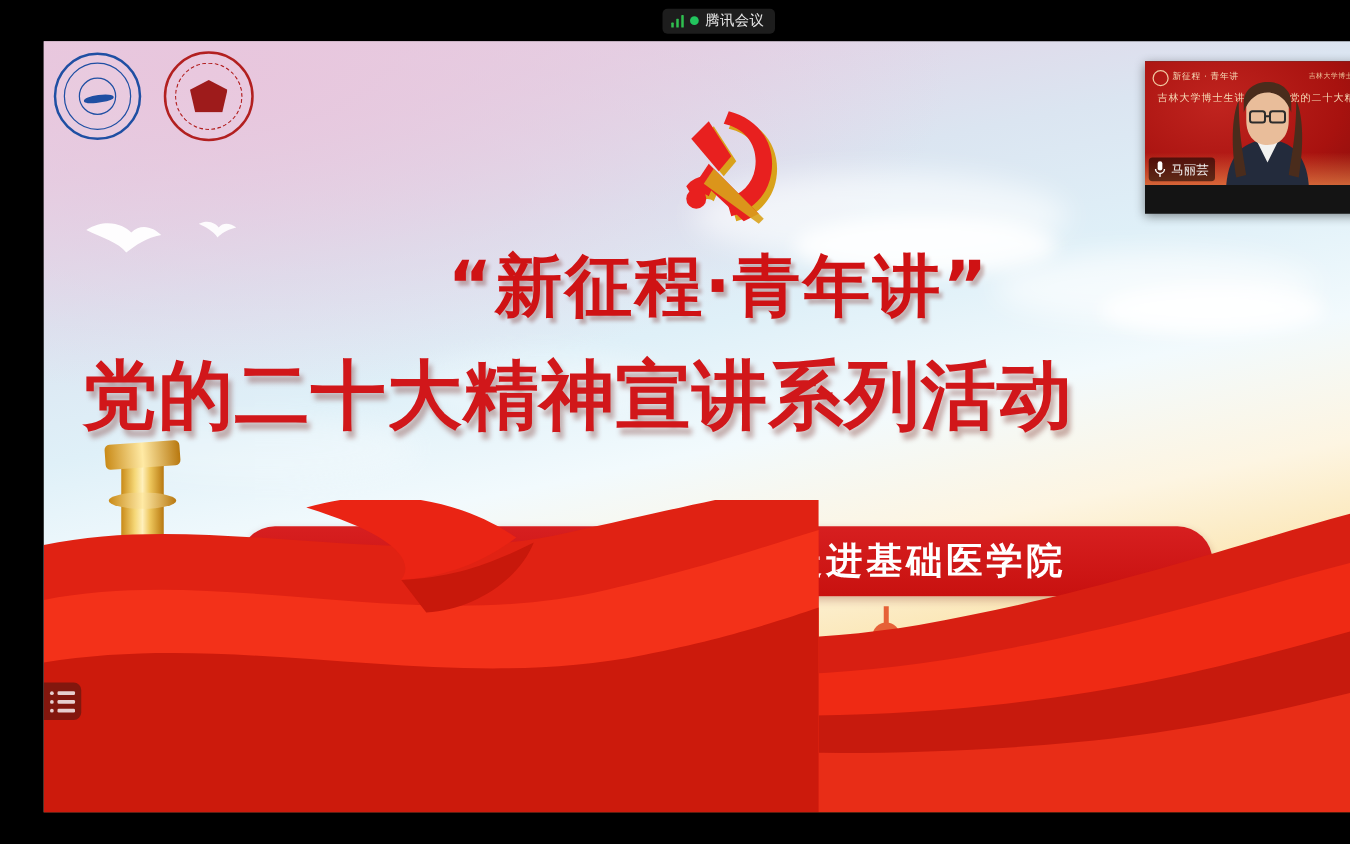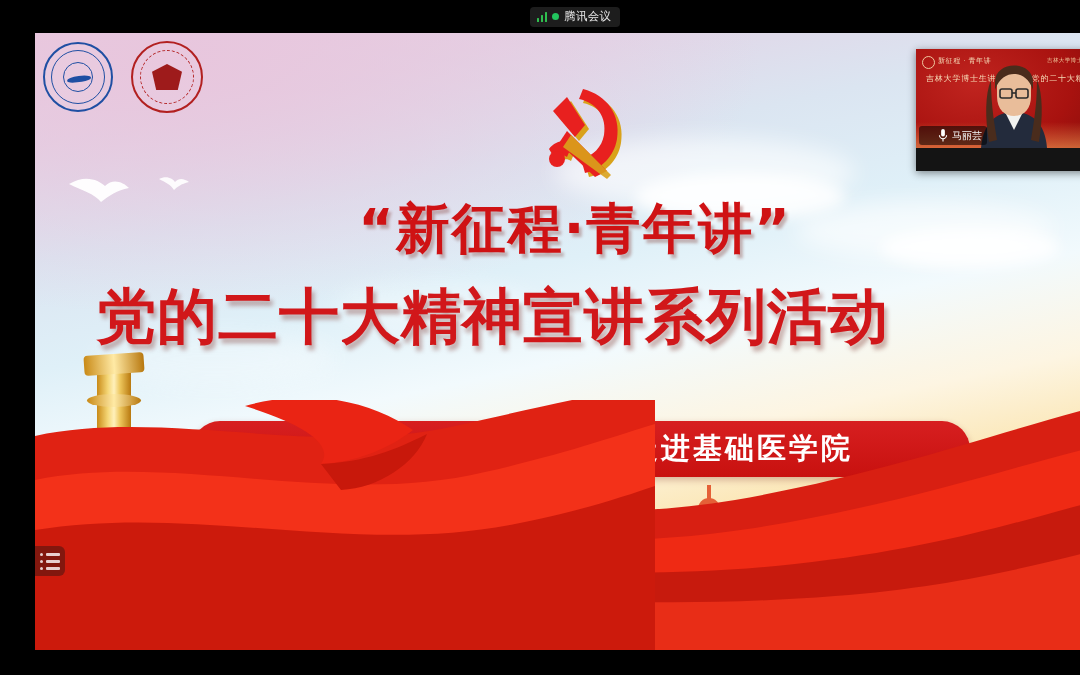--- a/index.html
+++ b/index.html
@@ -109,21 +109,21 @@
     text-align: center;
     font-family: "DejaVu Sans", sans-serif;
     font-weight: bold;
     font-size: 54px;
     letter-spacing: 2px;
     color: #cf1214;
     text-shadow: 3px 4px 3px rgba(120,40,30,.33);
   }
   #title-sub {
     position: absolute; left: 0; top: 244px; width: 854px;
-    text-align: right;
+    text-align: center;
     font-family: "DejaVu Sans", sans-serif;
     font-weight: bold;
     font-size: 60px;
     letter-spacing: 1px;
     color: #d1171a;
     text-shadow: 3px 5px 4px rgba(120,40,30,.36);
   }
 
   
   #banner {
@@ -239,21 +239,21 @@
   .vb-glow {
     position: absolute; left: 0; bottom: 0; width: 100%; height: 26px;
     background: linear-gradient(0deg, rgba(255,170,90,.55) 0%, rgba(200,40,25,0) 100%);
   }
   
   .person { position: absolute; left: 50%; bottom: 0; transform: translateX(-50%); width: 86px; height: 92px; }
   #vp-name {
     position: absolute; left: 3px; bottom: 3px;
     display: flex; align-items: center; gap: 3px;
     background: rgba(0,0,0,.55);
-    border-radius: 3px; padding: 2px 5px 2px 18px;
+    border-radius: 3px; padding: 2px 5px 2px 3px;
   }
   #vp-name span {
     color: #f2f2f2; font-size: 10px; white-space: nowrap;
     font-family: "DejaVu Sans", sans-serif;
   }
 
   
   #bottombar {
     position: absolute; left: 0; top: 650px; width: 1080px; height: 25px; background: #000;
   }

